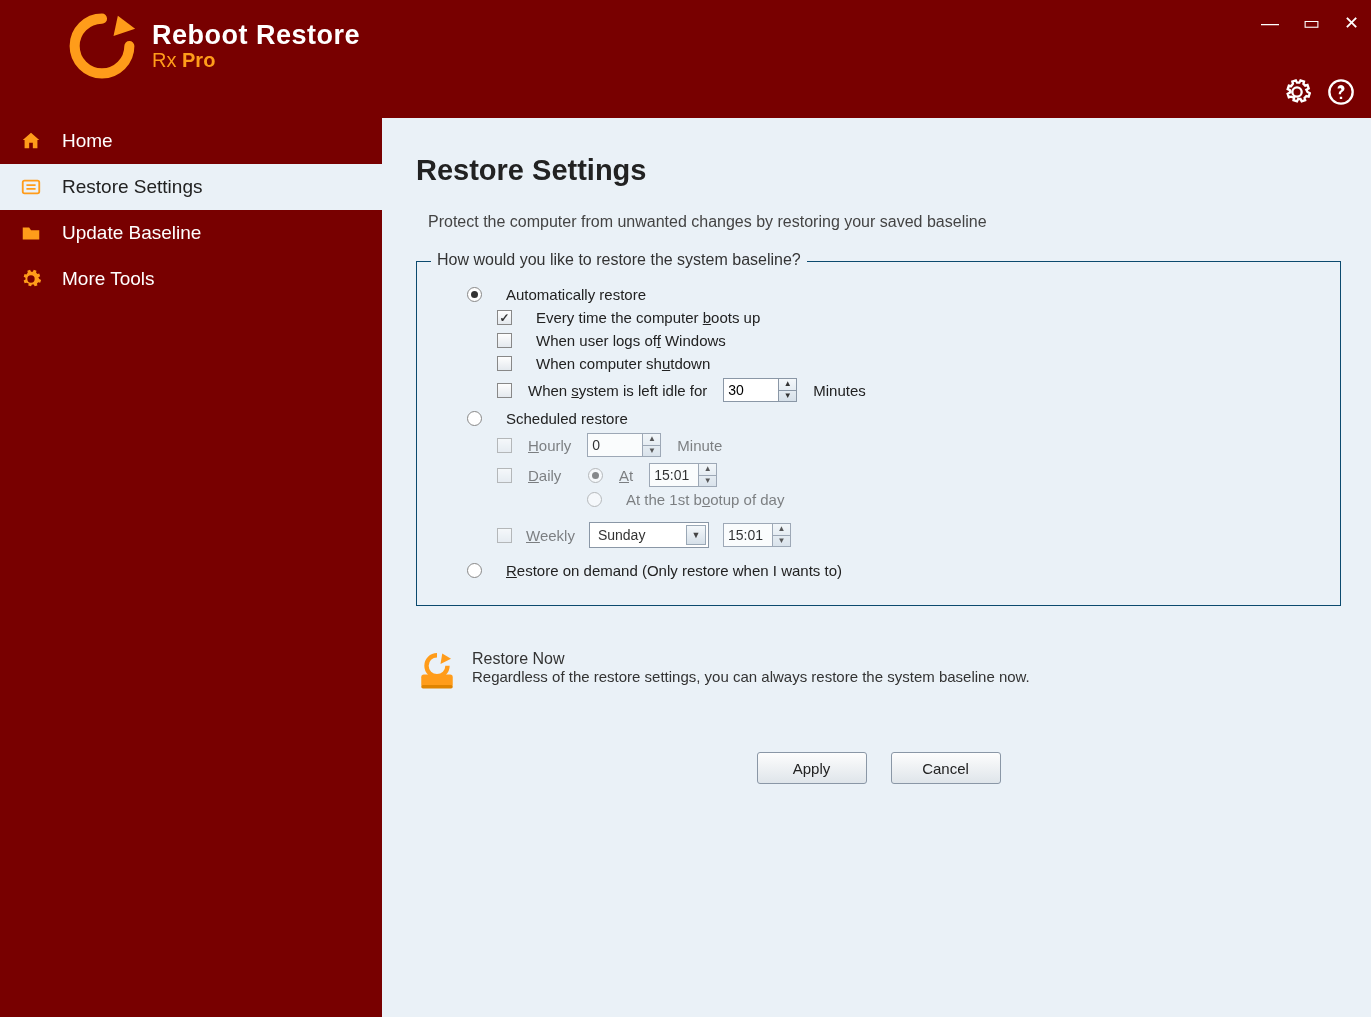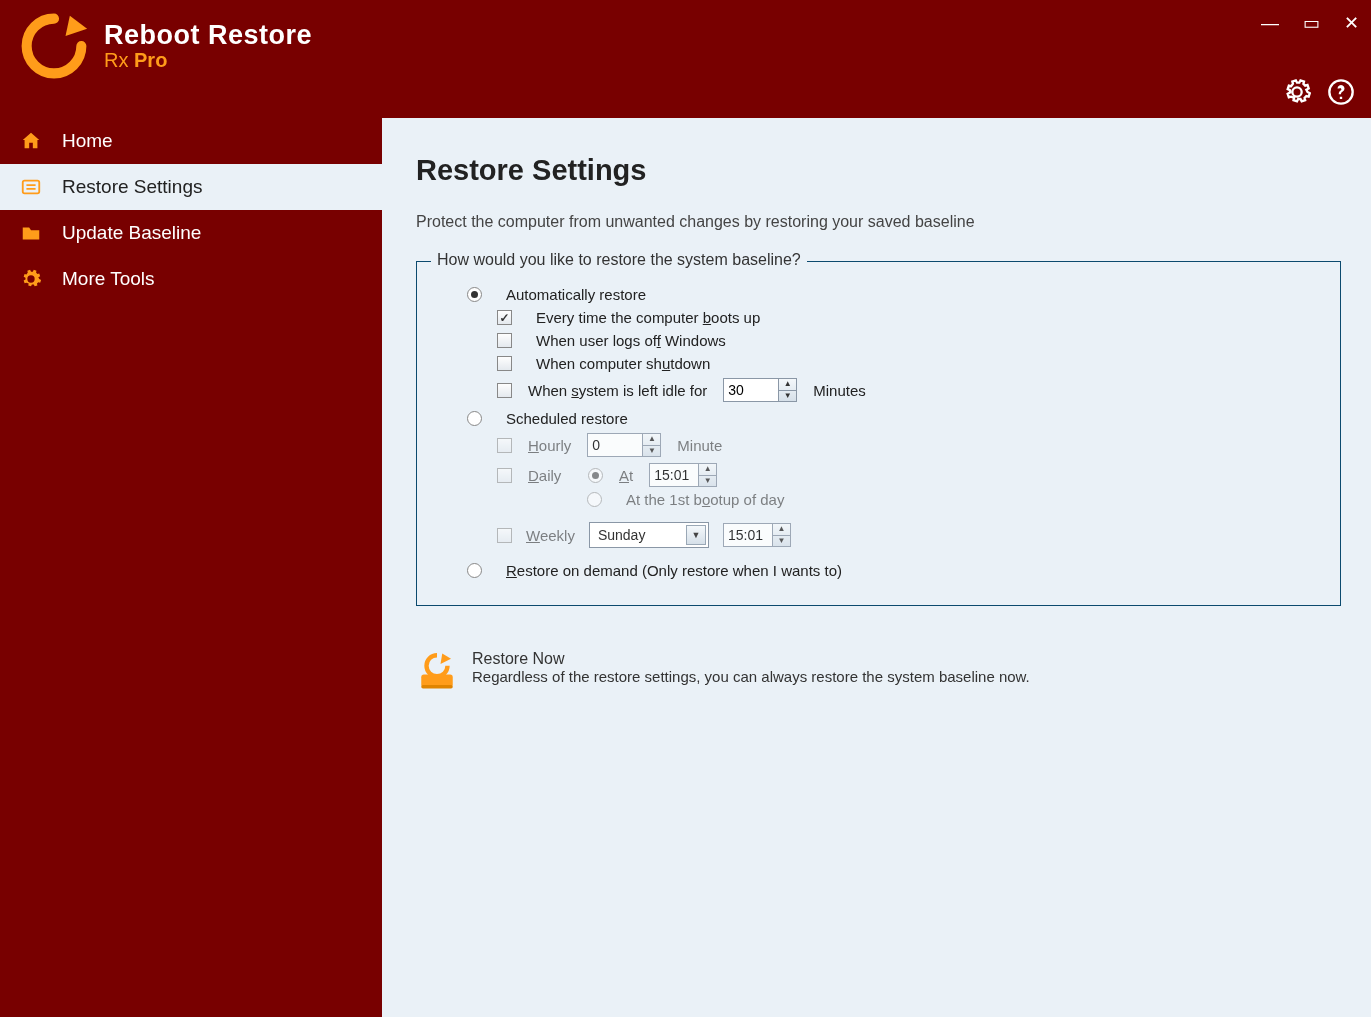--- a/index.html
+++ b/index.html
@@ -17,20 +17,21 @@
   background: #780000;
   position: relative;
 }
 
 .titlebar {
   height: 120px;
   display: flex;
   justify-content: space-between;
   align-items: flex-start;
   padding: 10px 12px 0 18px;
+  margin-left: 48px;
 }
 .logo-area { display: flex; align-items: center; gap: 14px; }
 .logo-icon { width: 72px; height: 72px; }
 .logo-text { color: #fff; line-height: 1.05; }
 .logo-line1 { font-size: 27px; font-weight: 700; letter-spacing: 0.5px; }
 .logo-line2 { font-size: 20px; }
 .logo-line2 .rx { color: #ff9c1a; font-weight: 400; }
 .logo-line2 .pro { color: #ff9c1a; font-weight: 700; }
 .win-controls { display: flex; gap: 24px; margin-top: 4px; }
 .win-btn { color: #fff; cursor: pointer; font-size: 18px; line-height: 1; }
@@ -71,21 +72,21 @@
   position: absolute;
   left: 382px;
   top: 118px;
   right: 0;
   bottom: 0;
   background: #eaf1f7;
   padding: 36px 30px 0 34px;
   color: #333;
 }
 .page-title { font-size: 29px; font-weight: 700; color: #222; margin-bottom: 26px; }
-.page-subtitle { font-size: 16px; color: #444; margin-bottom: 30px; }
+.page-subtitle { font-size: 16px; color: #444; margin-bottom: 30px; margin-left: 12px; }
 .fieldset {
   border: 1px solid #0c4a6e;
   padding: 18px 20px 20px 20px;
   position: relative;
 }
 .legend {
   position: absolute;
   top: -11px;
   left: 14px;
   background: #eaf1f7;
@@ -331,14 +332,24 @@
         <rect x="6" y="40" width="36" height="4" rx="2" fill="#e08400"></rect>
         <path d="M24 6 A12 12 0 1 0 36 18" fill="none" stroke="#ff9c1a" stroke-width="5"></path>
         <path d="M30 4 L40 10 L28 16 Z" fill="#ff9c1a"></path>
       </svg>
       <div class="restore-text">
         <div class="restore-title"><span>Restore </span><span class="u">N</span><span>ow</span></div>
         <div class="restore-sub">Regardless of the restore settings, you can always restore the system baseline now.</div>
       </div>
     </div>
 
+    <div class="button-row">
+      <div class="btn">
+          <span>Appl</span>
+          <span class="u">y</span>
+        </div>
+      <div class="btn">
+          <span class="u">C</span>
+          <span>ancel</span>
+        </div>
+    </div>
   </div>
 </div>
 
 </body></html>

